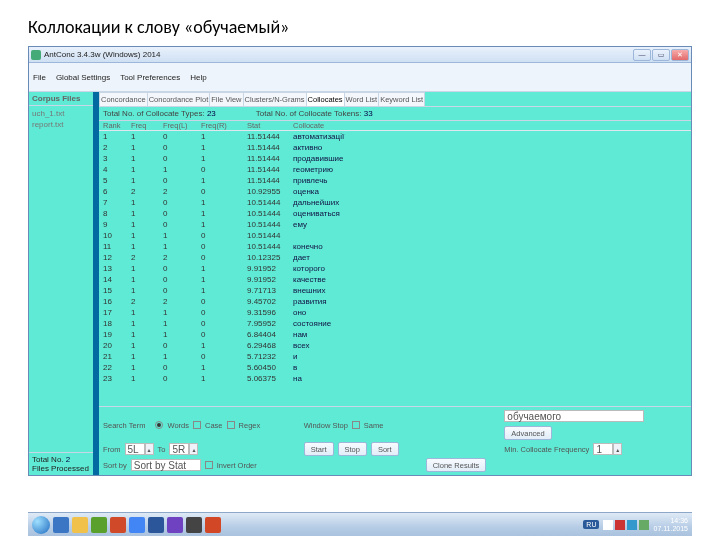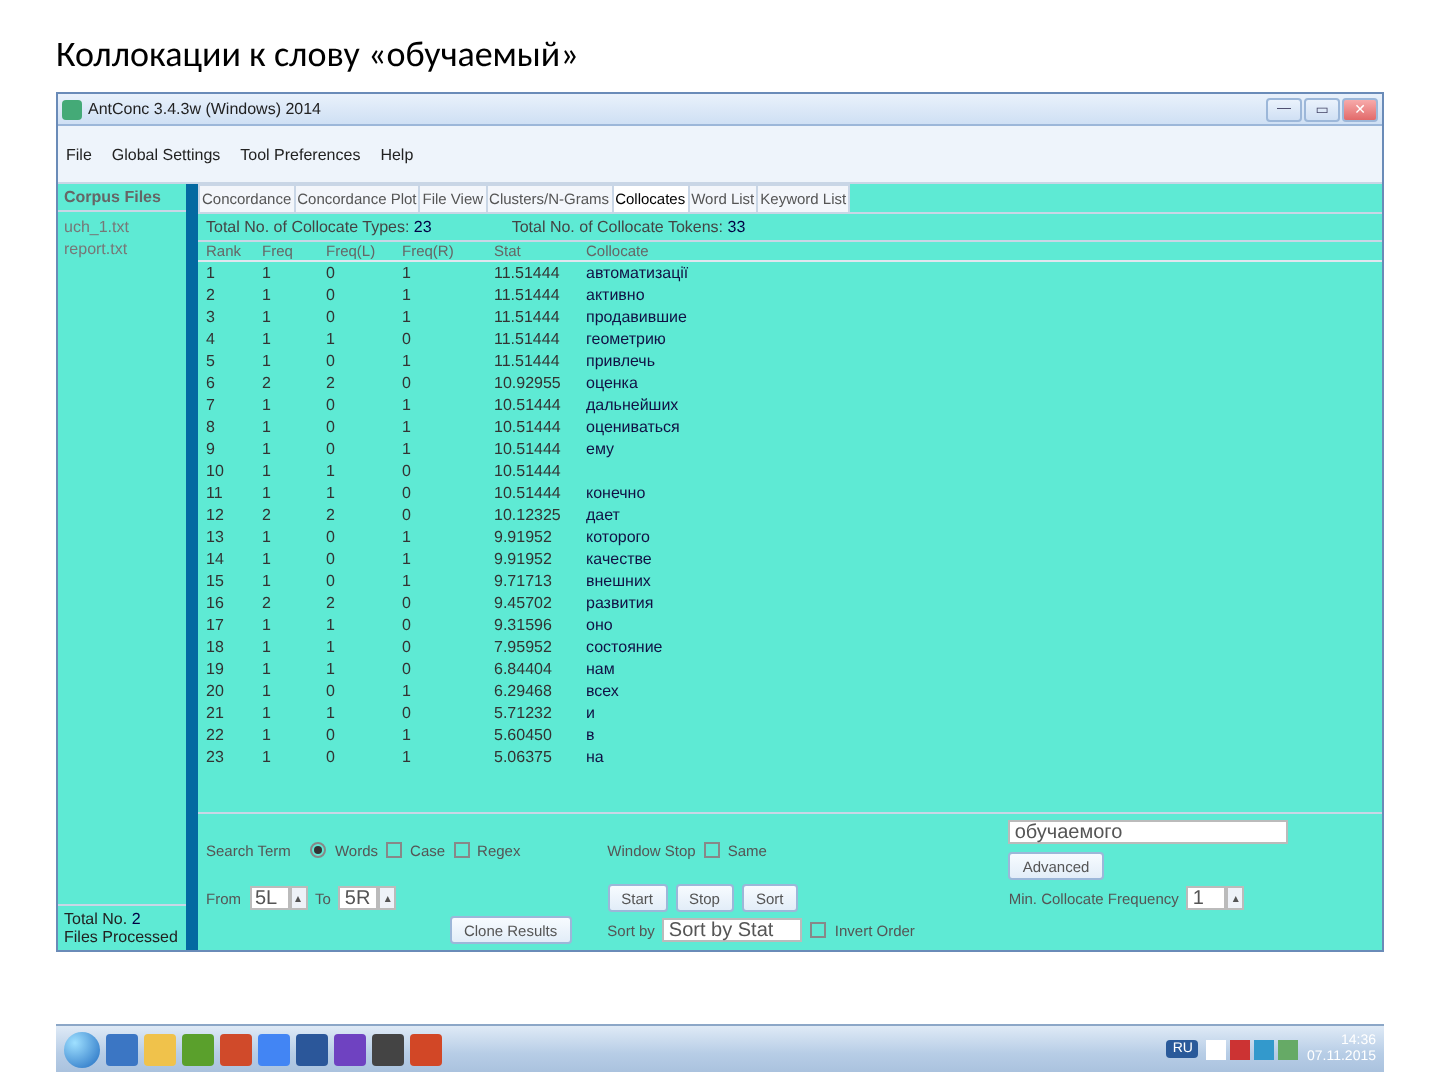--- a/index.html
+++ b/index.html
@@ -327,28 +327,28 @@
           <span class="btn">Stop</span>
           <span class="btn">Sort</span>
         </div>
         <div class="ctrl-line">
           <span>Min. Collocate Frequency</span>
           <span class="spin">
               <span class="inp" style="width:20px">1</span>
               <span class="sb">▴</span>
             </span>
         </div>
-        <div class="ctrl-line" style="justify-content:flex-end">
-          <span class="btn">Clone Results</span>
-        </div>
         <div class="ctrl-line">
           <span>Sort by</span>
           <span class="inp" style="width:70px">Sort by Stat</span>
           <span class="chk"></span>
             <span>Invert Order</span>
+        </div>
+        <div class="ctrl-line" style="justify-content:flex-end">
+          <span class="btn">Clone Results</span>
         </div>
       </div>
     </div>
   </div>
 </div>
 
 <div class="taskbar">
   <div class="tb-left">
     <div class="orb"></div>
     <div class="ticon" style="background:#3b76c4"></div>

